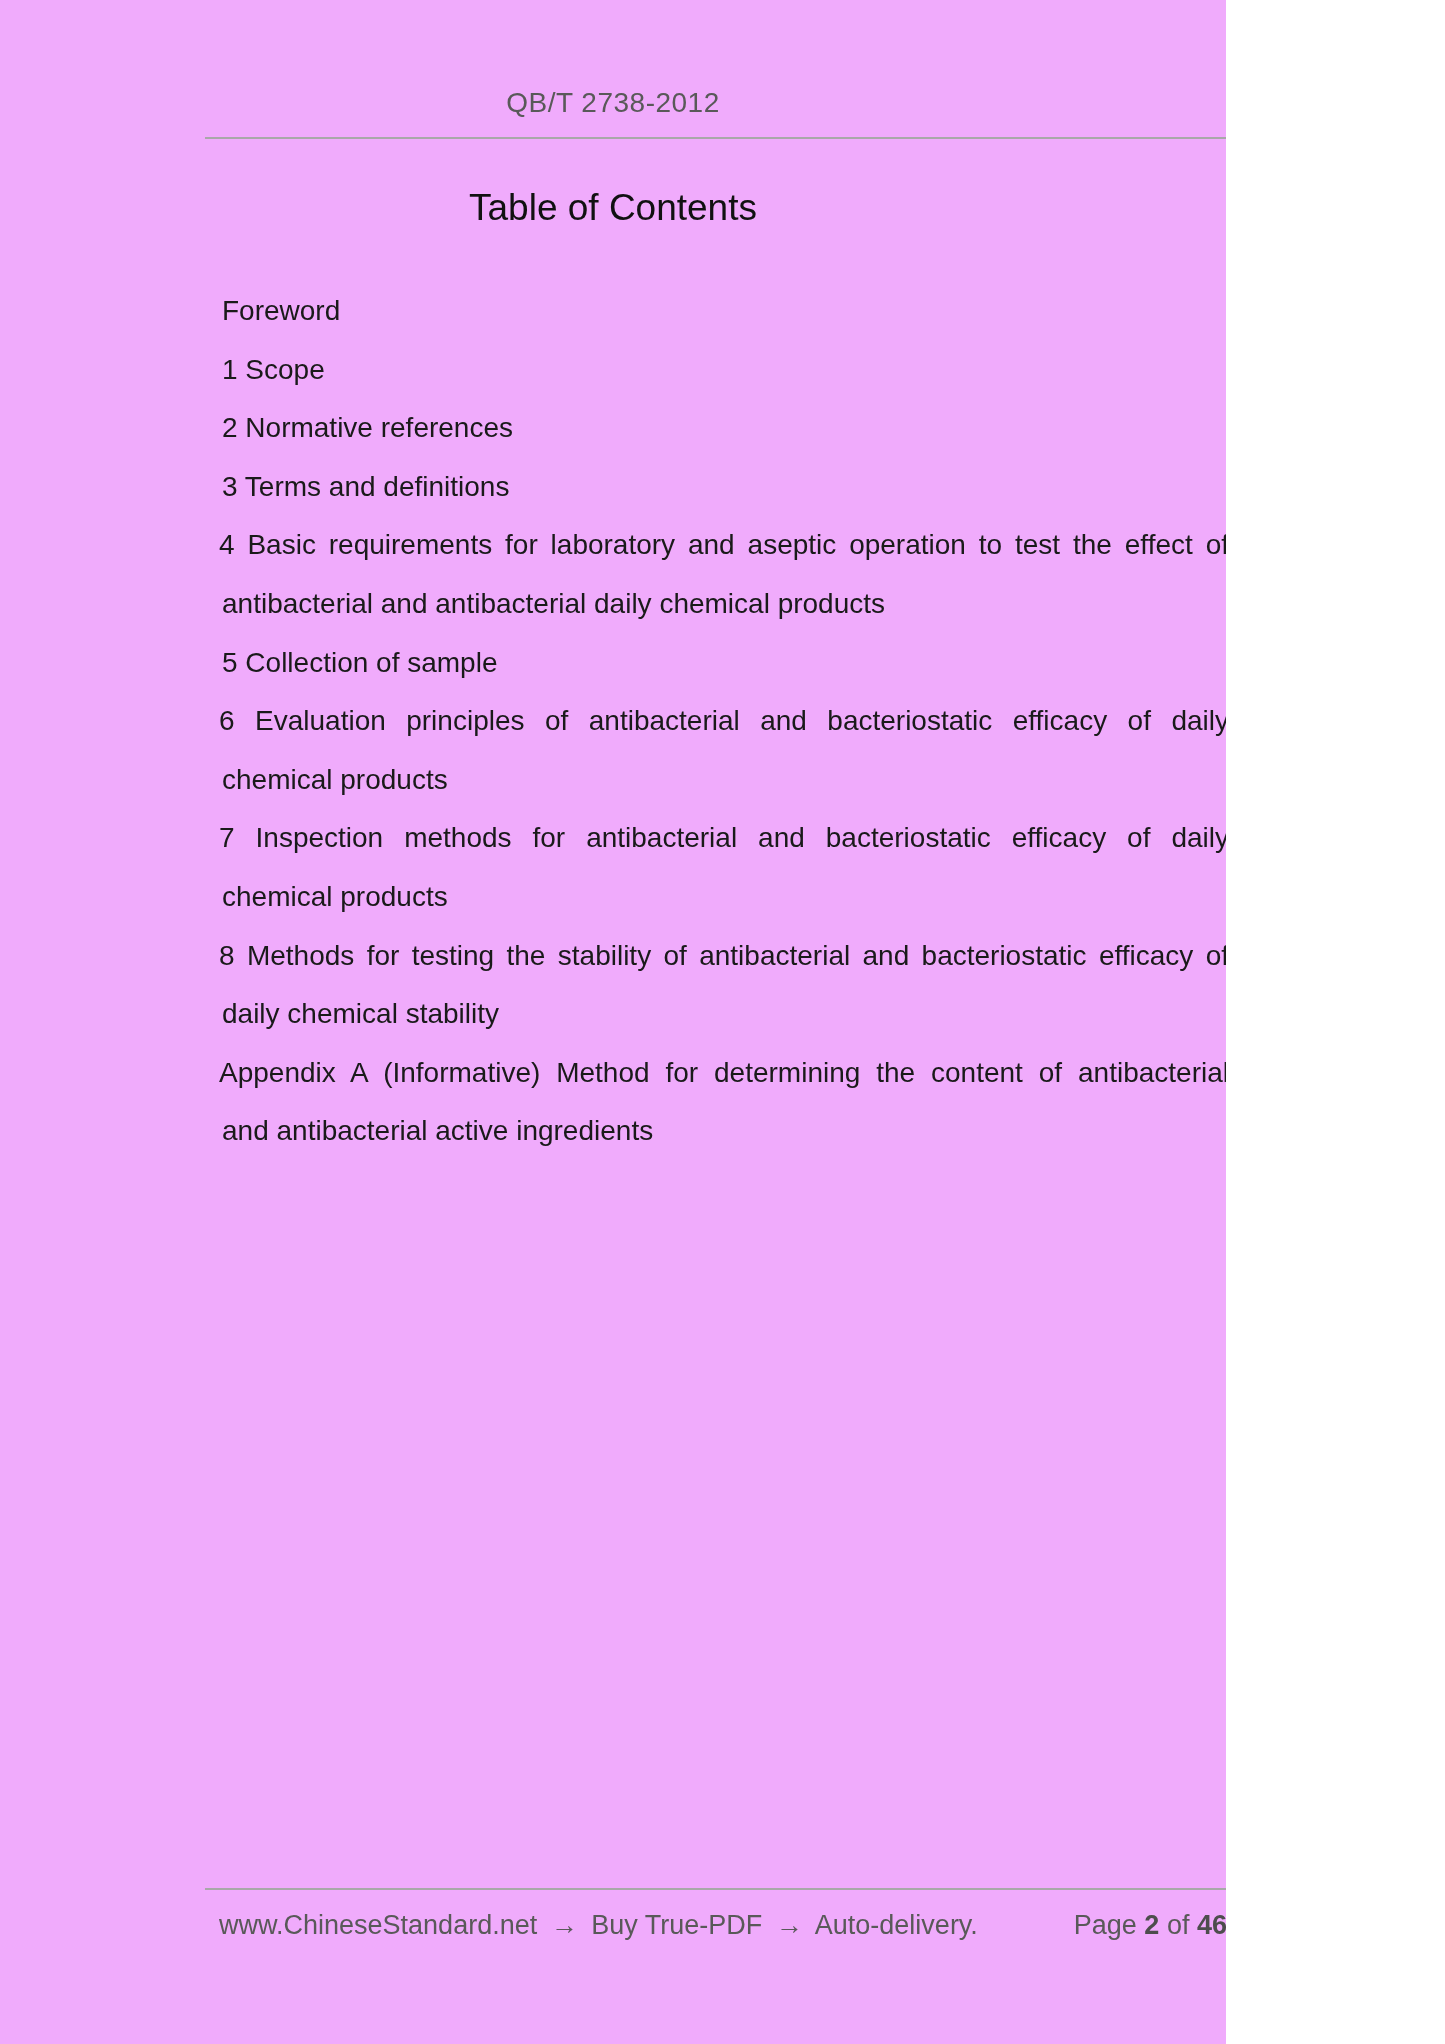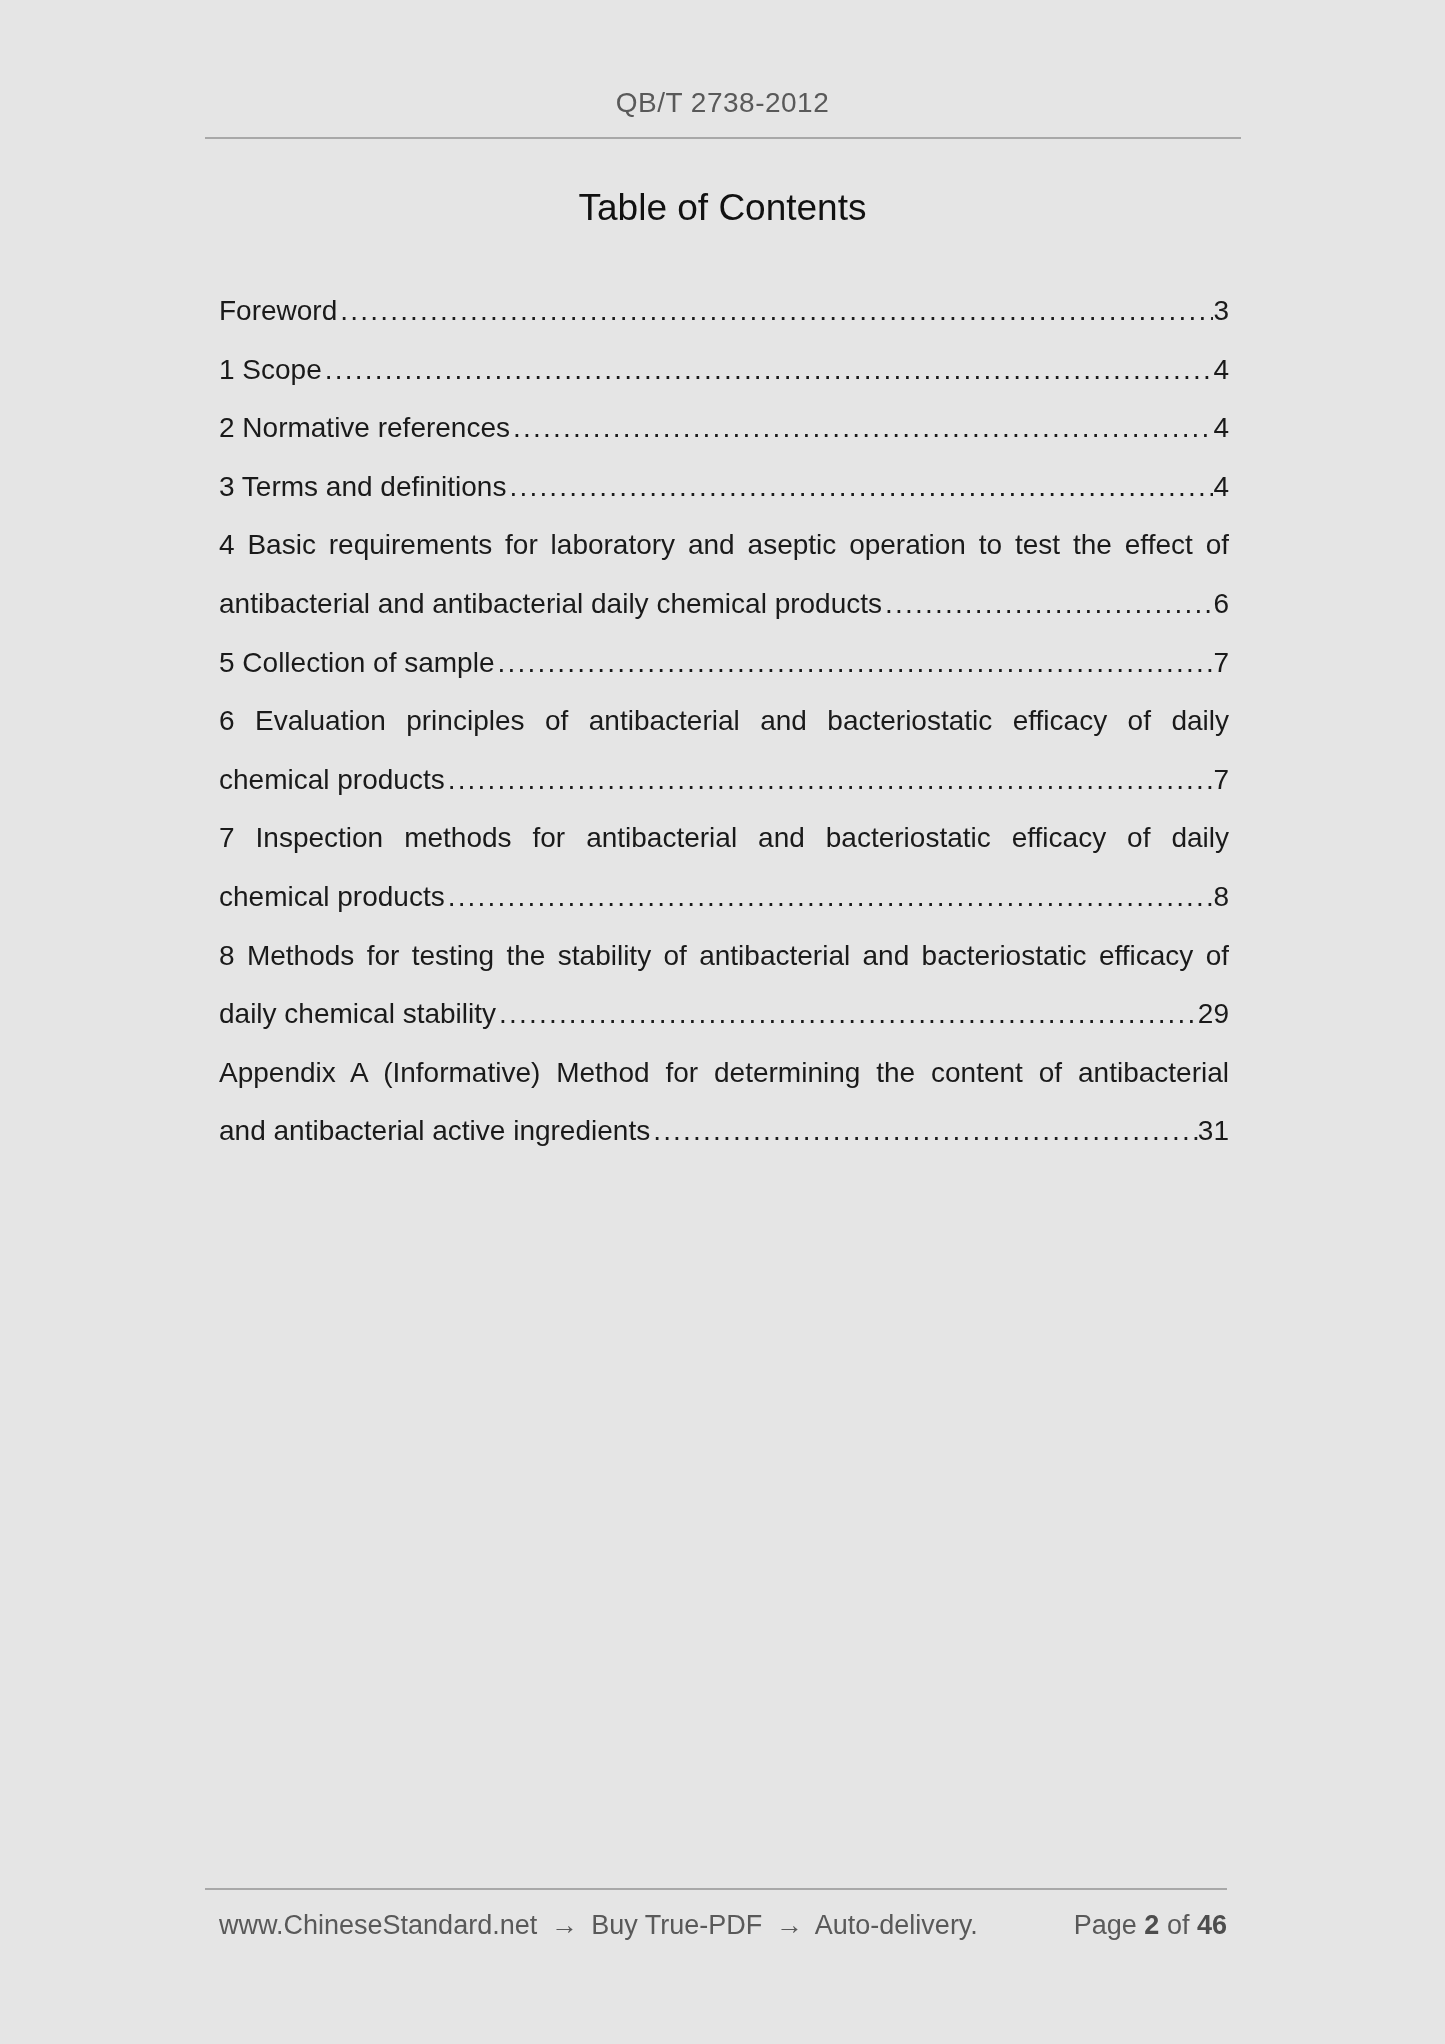--- a/index.html
+++ b/index.html
@@ -1,23 +1,23 @@
 <!DOCTYPE html>
 <html><head>
 <meta charset="utf-8">
 <style>
   * { margin: 0; padding: 0; box-sizing: border-box; }
   html, body { background: #ffffff; }
   body { font-family: "Liberation Sans", "DejaVu Sans", sans-serif; }
 
   .page {
     position: relative;
-    width: 1445px;
+    width: 1226px;
     height: 2044px;
-    background: #e5e5e5;
+    background: #f0abfc;
     overflow: hidden;
   }
 
   
   .doc-header {
     position: absolute;
     top: 85px; left: 0;
     width: 100%;
     text-align: center;
     font-size: 28px;
@@ -51,20 +51,21 @@
     width: 1010px;
     font-size: 28px;
     color: #1a1a1a;
   }
   .toc-line {
     display: flex;
     align-items: baseline;
     height: 58.6px;
     line-height: 58.6px;
     overflow: hidden;
+    flex-direction: column;
   }
   .toc-text { white-space: nowrap; flex: 0 0 auto; }
   .leader {
     flex: 1 1 auto;
     min-width: 0;
     overflow: hidden;
     white-space: nowrap;
     margin-left: 3px;
   }
   .leader::after {

